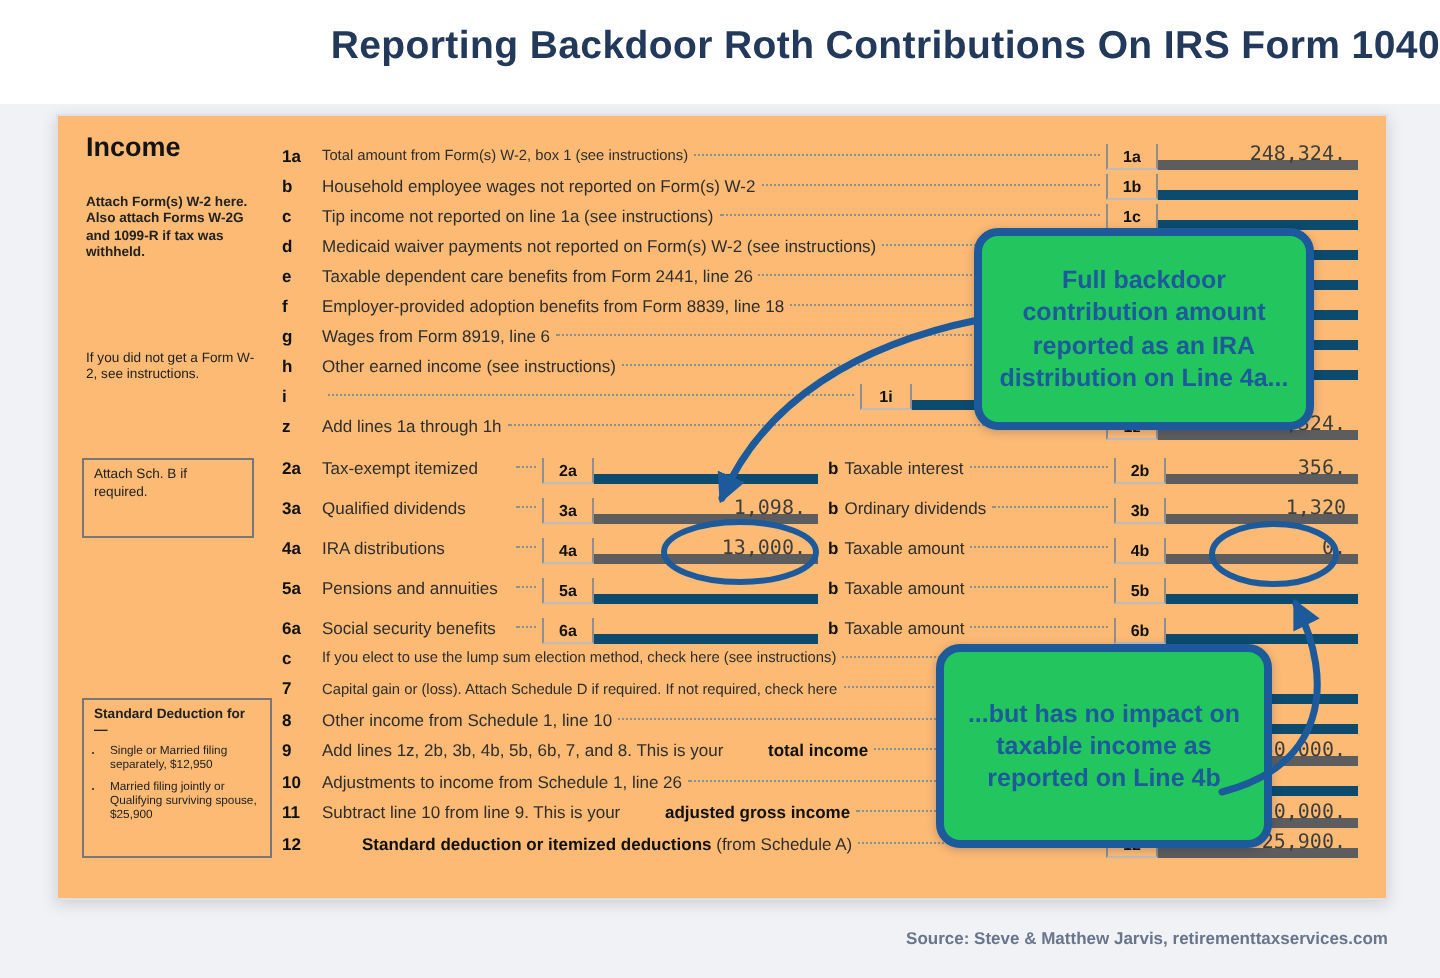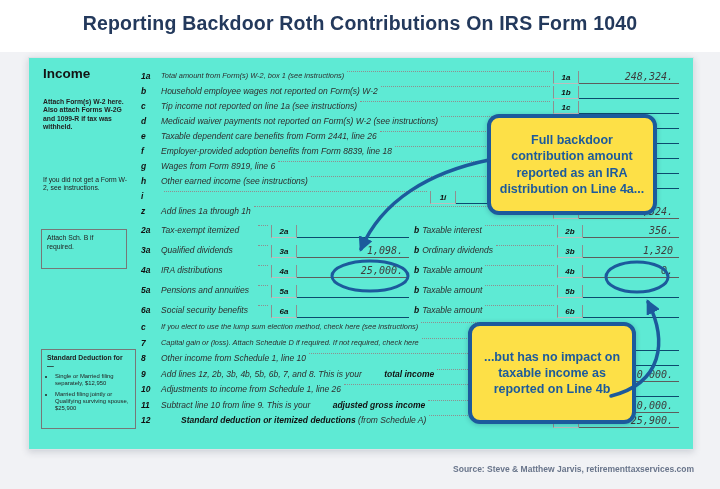--- a/index.html
+++ b/index.html
@@ -1,59 +1,59 @@
 <!DOCTYPE html>
 <html><head>
 <meta charset="utf-8">
 <style>
   html,body{margin:0;padding:0;background:#ffffff;}
   .stage{position:relative;width:720px;height:489px;overflow:hidden;background:#ffffff;
          font-family:"Liberation Sans",sans-serif;}
   .lower-bg{position:absolute;left:0;top:52px;width:720px;height:437px;background:#f1f2f5;}
-  .title{position:absolute;left:0;top:12px;width:720px;text-align:center;margin:0;
+  .title{position:absolute;left:0;top:12px;width:720px;text-align:right;margin:0;
          font-size:19.5px;font-weight:bold;color:#23395c;letter-spacing:.2px;}
-  .card{position:absolute;left:28px;top:57px;width:664px;height:391px;background:#5eead4;
+  .card{position:absolute;left:28px;top:57px;width:664px;height:391px;background:#fdba74;
         border:1px solid #e0e1e6;box-shadow:0 2px 7px rgba(40,50,70,.18);z-index:10;}
   
   .income{position:absolute;left:14px;top:8px;font-size:13.5px;font-weight:800;color:#141414;}
   .snote{position:absolute;left:14px;width:86px;font-size:6.8px;line-height:1.25;color:#222;}
   .snote.b{font-weight:bold;}
   .n1{top:40px}.n2{top:118px}
   .schb-box{position:absolute;left:12px;top:171px;width:86px;height:40px;border:1px solid #777;
             font-size:6.8px;line-height:1.3;color:#222;padding:4px 5px;box-sizing:border-box;}
   .ded-box{position:absolute;left:12px;top:291px;width:95px;height:80px;border:1px solid #777;
            font-size:5.9px;line-height:1.25;color:#222;padding:4px 5px;box-sizing:border-box;overflow:hidden;}
   .ded-title{font-weight:bold;font-size:6.8px;margin-bottom:2px;}
   .ded-box ul{margin:0;padding-left:8px;}
   .ded-box li{margin-bottom:3px;}
   
   .rows{position:absolute;left:112px;right:14px;display:flex;flex-direction:column;}
   #rows1{top:13px}#rows2{top:167px}#rows3{top:264px}
-  .frow{display:flex;align-items:flex-start;white-space:nowrap;overflow:visible;font-style:italic;}
+  .frow{display:flex;align-items:center;white-space:nowrap;overflow:visible;}
   .g1{height:15px}.g2{height:20px}.g3{height:15.5px}
   .rnum{width:20px;font-weight:bold;font-size:8.5px;color:#111;padding-bottom:2px;flex:none;}
   .rdesc{font-size:8.5px;color:#2e2e2e;padding-bottom:2px;flex:none;}
   .rdesc.sm{font-size:7.4px;}
   .rdesc b{font-weight:bold;color:#111;margin-left:20px;}
   .ldesc{width:94px;overflow:hidden;}
   .lead{flex:1 1 auto;min-width:6px;border-bottom:1.5px dotted #8f8f8f;margin:0 3px 3px 3px;}
   .lead.fx{flex:none;width:10px;}
   .lab{flex:none;width:26px;height:13px;box-sizing:border-box;border-left:1px solid #8f8f8f;
        border-right:1px solid #8f8f8f;border-bottom:1px solid #bdbdbd;font-weight:bold;
        font-size:8px;text-align:center;color:#111;padding-top:2px;}
-  .amt{flex:none;height:13px;box-sizing:border-box;border-bottom:1px solid #0c4a6e;
+  .amt{flex:none;height:13px;box-sizing:border-box;border-bottom:5px solid #0c4a6e;
        font-family:"DejaVu Sans Mono",monospace;font-size:10px;color:#3d3d3d;
        text-align:right;padding:0 6px 1px 0;}
   .amt.filled{border-bottom-color:#5d5d5d;}
   .amtF{width:100px}.amtL{width:112px}.amtR{width:96px}.amtI{width:96px}
   .bmark{flex:none;font-weight:bold;font-size:8.5px;color:#111;padding:0 3px 2px 5px;}
   .spacer{flex:none;width:127px;}
   .cbox{flex:none;width:8px;height:8px;border:1px solid #666;margin:0 2px 2px 1px;background:#fff;}
   
-  .callout{position:absolute;background:#fde047;border:4px solid #1c5a9c;border-radius:12px;
+  .callout{position:absolute;background:#22c55e;border:4px solid #1c5a9c;border-radius:12px;
            color:#1c5a9c;font-weight:bold;font-size:12.5px;line-height:1.3;text-align:center;
            display:flex;align-items:center;justify-content:center;padding:6px 8px;
            box-sizing:border-box;box-shadow:0 1px 5px rgba(20,40,80,.25);z-index:30;}
   .c1{left:487px;top:114px;width:170px;height:101px;}
   .c2{left:468px;top:322px;width:168px;height:102px;}
   .overlay{position:absolute;left:0;top:0;width:720px;height:489px;pointer-events:none;z-index:40;}
   .footer{position:absolute;top:464px;right:26px;font-size:8.5px;color:#69758b;z-index:20;font-weight:bold;}
 </style>
 </head>
 <body>
@@ -169,21 +169,21 @@
           <span class="rdesc">Ordinary dividends</span>
           <span class="lead"></span>
           <span class="lab">3b</span>
           <span class="amt amtR filled">1,320</span>
         </div>
         <div class="frow g2">
           <span class="rnum">4a</span>
           <span class="rdesc ldesc">IRA distributions</span>
           <span class="lead fx"></span>
           <span class="lab">4a</span>
-          <span class="amt amtL filled">25,000.</span>
+          <span class="amt amtL filled">13,000.</span>
           <span class="bmark">b</span>
           <span class="rdesc">Taxable amount</span>
           <span class="lead"></span>
           <span class="lab">4b</span>
           <span class="amt amtR filled">0.</span>
         </div>
         <div class="frow g2">
           <span class="rnum">5a</span>
           <span class="rdesc ldesc">Pensions and annuities</span>
           <span class="lead fx"></span>

